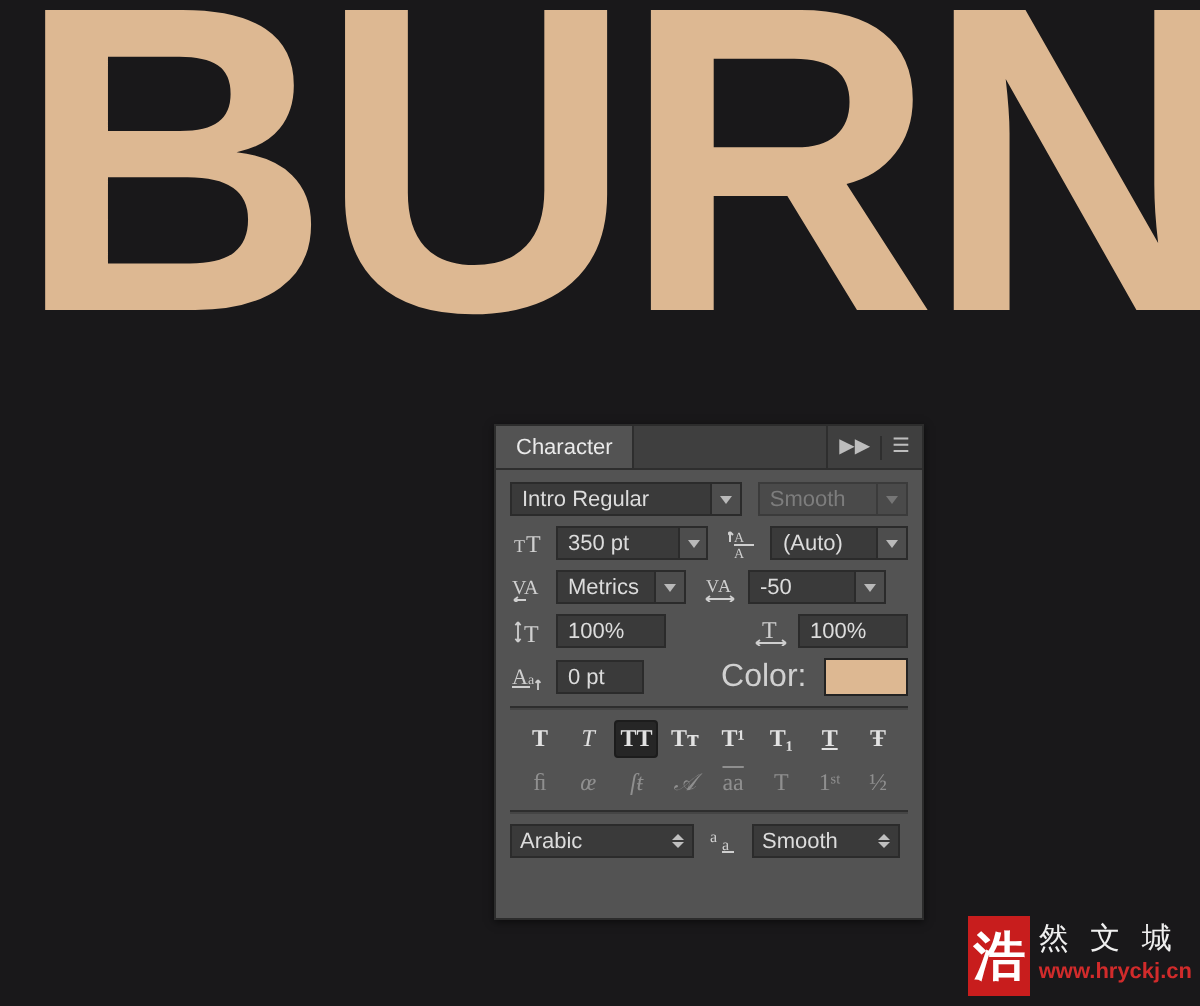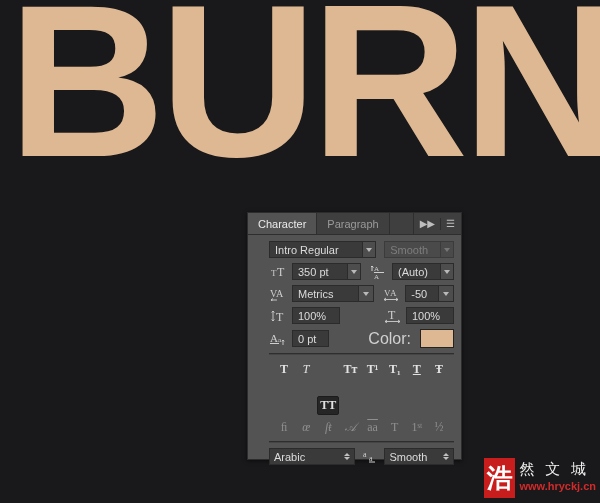--- a/index.html
+++ b/index.html
@@ -37,21 +37,21 @@
   .tab{
     padding:0 10px;display:flex;align-items:center;font-size:11px;
     color:#9a9a9a;border-right:1px solid #2e2e2e;
   }
   .tab.active{background:#535353;color:#eaeaea;}
   .tabbar-spacer{flex:1;border-right:1px solid #2e2e2e;}
   .tab-icons{display:flex;align-items:center;gap:5px;padding:0 6px;}
   .ico{display:inline-block;line-height:1;color:#bdbdbd;font-size:10px;}
   .vdiv{width:1px;height:12px;background:#2e2e2e;}
 
-  .panel-body{padding:6px 7px 0 21px;}
+  .panel-body{padding:6px 7px 0 7px;}
   .row{display:flex;align-items:center;margin-bottom:5px;gap:4px;}
 
   .field{
     background:#3a3a3a;border:1px solid #2b2b2b;
     height:17px;display:flex;align-items:center;
     padding:0 5px;color:#dcdcdc;font-size:11px;
     box-sizing:border-box;overflow:hidden;white-space:nowrap;
   }
   .field.disabled{color:#7d7d7d;background:#4a4a4a;border-color:#3b3b3b;}
   .arrow-btn{
@@ -70,21 +70,21 @@
   .lbl-ico svg{display:block;}
 
   .divider{height:1px;background:#454545;border-top:1px solid #2e2e2e;margin:4px 0 5px 0;}
 
   .btn-row{display:flex;justify-content:space-between;padding:0 4px;margin-bottom:3px;}
   .sbtn{
     width:22px;height:19px;display:flex;align-items:center;justify-content:center;
     color:#e2e2e2;font-size:12px;font-family:"Liberation Serif",serif;
     border:1px solid transparent;box-sizing:border-box;border-radius:2px;
   }
-  .sbtn.on{background:#262626;border-color:#1c1c1c;margin-top:36px;}
+  .sbtn.on{background:#262626;border-color:#1c1c1c;}
   .sbtn.off{color:#8f8f8f;}
 
   .color-lbl{color:#d0d0d0;font-size:16px;margin-right:5px;}
   .swatch{
     width:60px;height:19px;background:#ddb892;border:1px solid #232323;
     box-sizing:border-box;
   }
 
   .select{
     background:#3a3a3a;border:1px solid #2b2b2b;height:17px;
@@ -111,21 +111,20 @@
 <body>
 
 <div id="canvas-area" style="background: rgb(25, 24, 26);">
   <div id="burn-text" style="color: rgb(221, 184, 146);">BURN</div>
 </div>
 
 <div id="char-panel">
 
   <div class="tabbar">
     <div class="tab active">Character</div>
-    <div class="tab">Paragraph</div>
     <div class="tabbar-spacer"></div>
     <div class="tab-icons">
       <span class="ico">▶▶</span>
       <span class="vdiv"></span>
       <span class="ico">☰</span>
     </div>
   </div>
 
   <div class="panel-body">
 
@@ -166,32 +165,32 @@
     </div>
 
     <div class="row">
       <span class="lbl-ico">
         <svg width="17" height="14" viewBox="0 0 17 14">
             <text x="0" y="10" font-size="10" fill="#cfcfcf" font-family="Liberation Serif, serif">V</text>
             <text x="6" y="10" font-size="10" fill="#cfcfcf" font-family="Liberation Serif, serif">A</text>
             <path d="M7 13 L1 13 M1 13 L3 11.5 M1 13 L3 14.5" stroke="#cfcfcf" stroke-width="0.9" fill="none"></path>
           </svg>
       </span>
-      <div class="field" style="width:68px">Metrics</div>
+      <div class="field" style="width:50px">Metrics</div>
       <div class="arrow-btn" style="margin-left:-4px">
           <span class="caret"></span>
         </div>
       <span class="lbl-ico" style="margin-left:4px">
         <svg width="17" height="14" viewBox="0 0 17 14">
             <text x="1" y="9" font-size="9" fill="#cfcfcf" font-family="Liberation Serif, serif">V</text>
             <text x="7" y="9" font-size="9" fill="#cfcfcf" font-family="Liberation Serif, serif">A</text>
             <path d="M1 12.5 L15 12.5 M1 12.5 L3 11 M1 12.5 L3 14 M15 12.5 L13 11 M15 12.5 L13 14" stroke="#cfcfcf" stroke-width="0.9" fill="none"></path>
           </svg>
       </span>
-      <div class="field" style="width:34px">-50</div>
+      <div class="field" style="width:54px">-50</div>
       <div class="arrow-btn" style="margin-left:-4px">
           <span class="caret"></span>
         </div>
     </div>
 
     <div class="row">
       <span class="lbl-ico">
         <svg width="16" height="14" viewBox="0 0 16 14">
             <text x="5" y="12" font-size="12" fill="#cfcfcf" font-family="Liberation Serif, serif">T</text>
             <path d="M2 2 L2 12 M2 2 L0.7 3.6 M2 2 L3.3 3.6 M2 12 L0.7 10.4 M2 12 L3.3 10.4" stroke="#cfcfcf" stroke-width="0.9" fill="none"></path>

